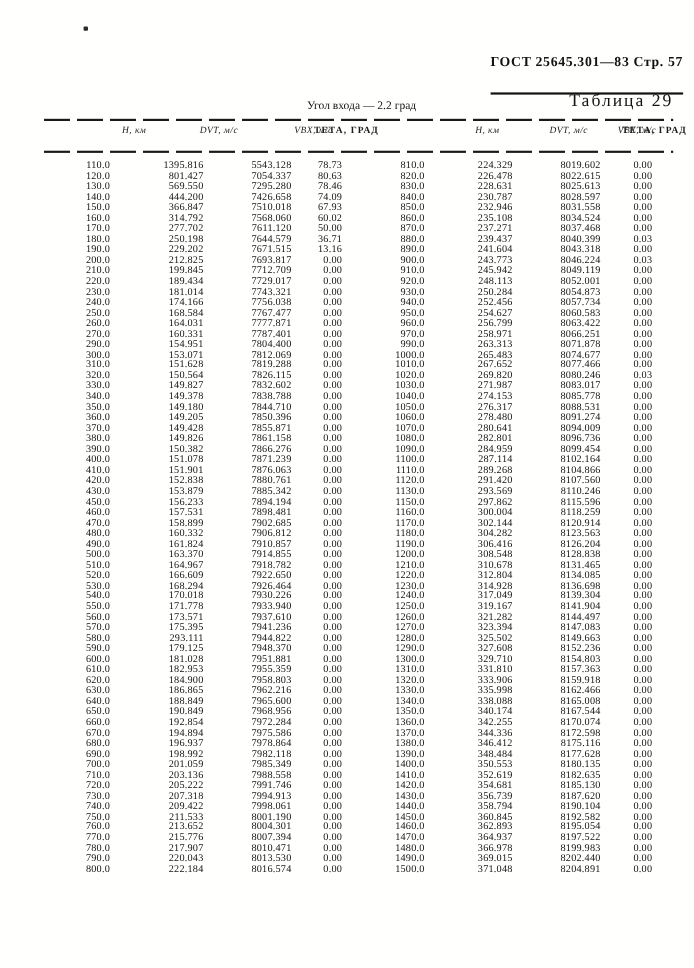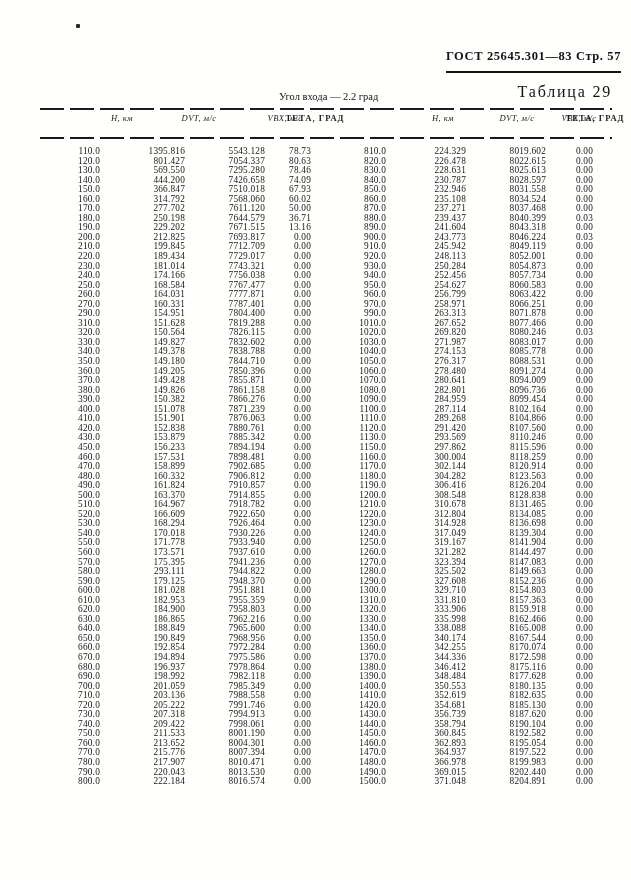--- a/index.html
+++ b/index.html
@@ -8,21 +8,21 @@
     position:relative; width:631px; height:880px; background:#fffffe;
     font-family:"Liberation Serif", serif; color:#131313; overflow:hidden;
   }
   .artifact-dot {
     position:absolute; left:76px; top:24px; width:4px; height:4px;
     background:#2a2a2a; border-radius:1px;
   }
   .gost-header {
     position:absolute; top:49px; right:10px;
     font-weight:bold; font-size:12.5px; letter-spacing:0.6px;
-    border-bottom:2px solid #131313; padding-bottom:7px; white-space:nowrap;
+    border-bottom:2px solid #131313; padding-bottom:20px; white-space:nowrap;
   }
   .table-caption {
     position:absolute; top:83px; right:19px;
     font-size:16px; letter-spacing:1.8px; white-space:nowrap;
   }
   .subtitle {
     position:absolute; top:91px; left:279px;
     font-weight:normal; font-size:10.5px; white-space:nowrap;
   }
   .rule {
@@ -278,20 +278,30 @@
           <td>290.0</td>
           <td>154.951</td>
           <td>7804.400</td>
           <td>0.00</td>
           <td>990.0</td>
           <td>263.313</td>
           <td>8071.878</td>
           <td>0.00</td>
         </tr>
 
+        <tr>
+          <td>300.0</td>
+          <td>153.071</td>
+          <td>7812.069</td>
+          <td>0.00</td>
+          <td>1000.0</td>
+          <td>265.483</td>
+          <td>8074.677</td>
+          <td>0.00</td>
+        </tr>
 
         <tr>
           <td>310.0</td>
           <td>151.628</td>
           <td>7819.288</td>
           <td>0.00</td>
           <td>1010.0</td>
           <td>267.652</td>
           <td>8077.466</td>
           <td>0.00</td>

